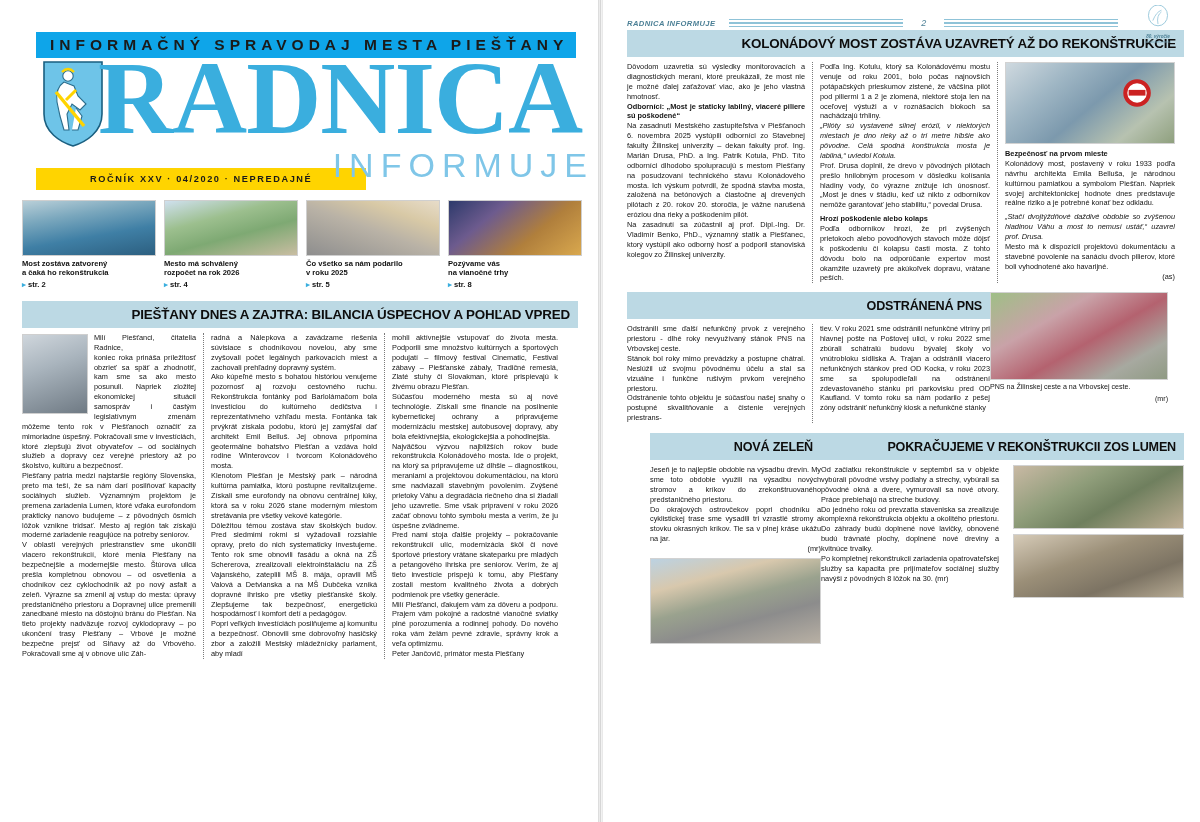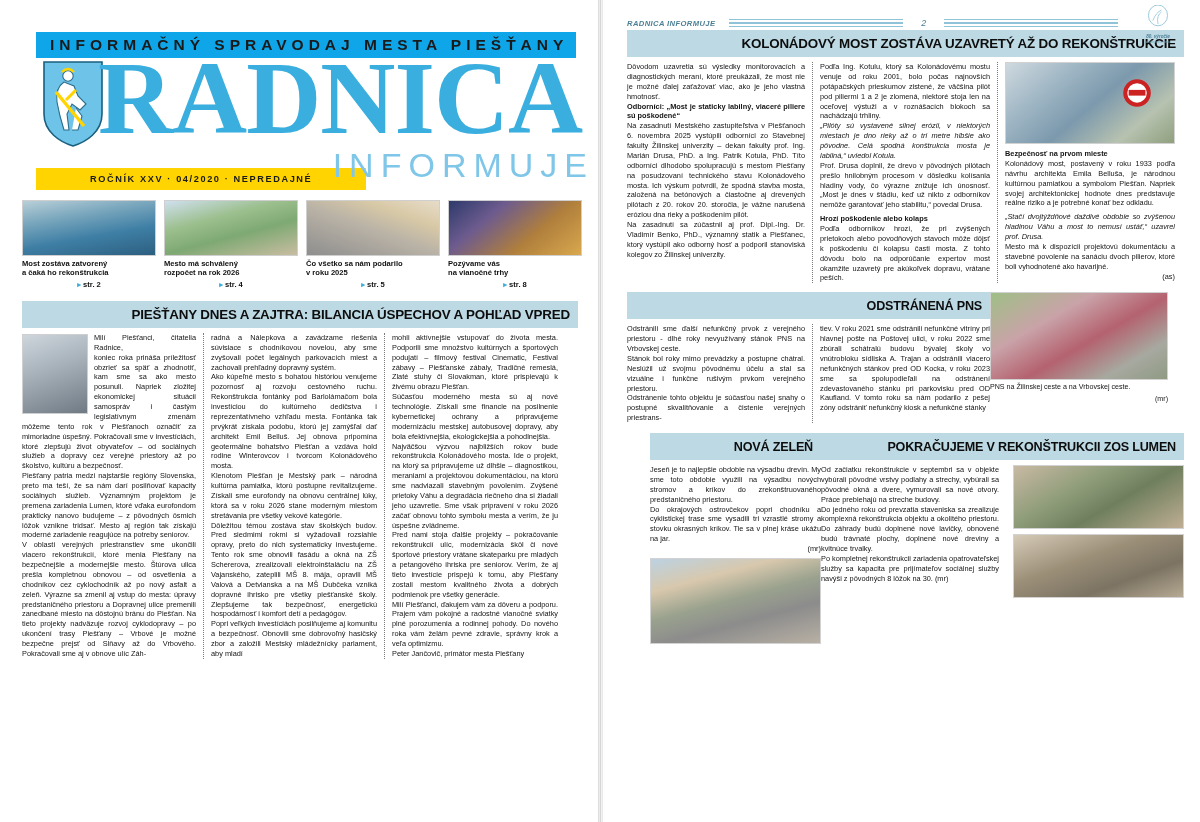--- a/index.html
+++ b/index.html
@@ -72,21 +72,21 @@
   .teaser { width: 134px; }
   .teaser-photo {
     width: 134px; height: 56px; border: 1px solid #cfcfcf;
     background-size: cover; background-position: center;
   }
   .teaser-cap {
     font-size: 7.6px; line-height: 1.25; color: #111; margin-top: 3px;
     font-weight: 600;
   }
   .teaser-page {
-    font-size: 7.6px; font-weight: 700; color: #111; text-align: center; margin-top: 2px;
+    font-size: 7.6px; font-weight: 700; color: #111; text-align: left; margin-top: 2px;
   }
   .teaser-page .bullet { color: #3aaede; }
 
   
   .hbar {
     background: #bcd9e4;
     padding: 4px 8px 5px 8px;
     margin-bottom: 5px;
     text-align: right;
   }

